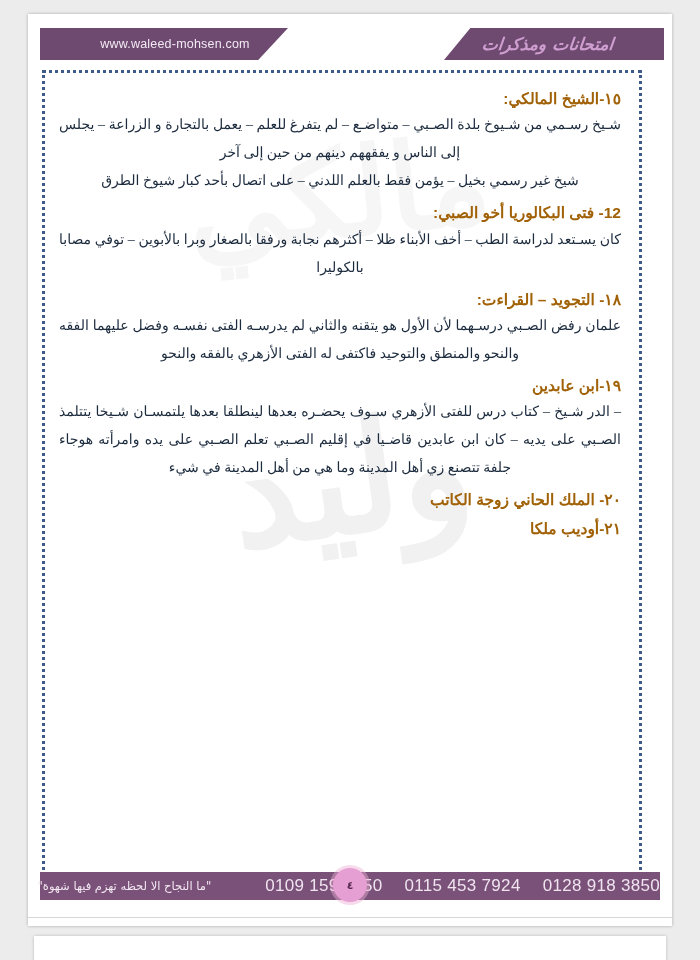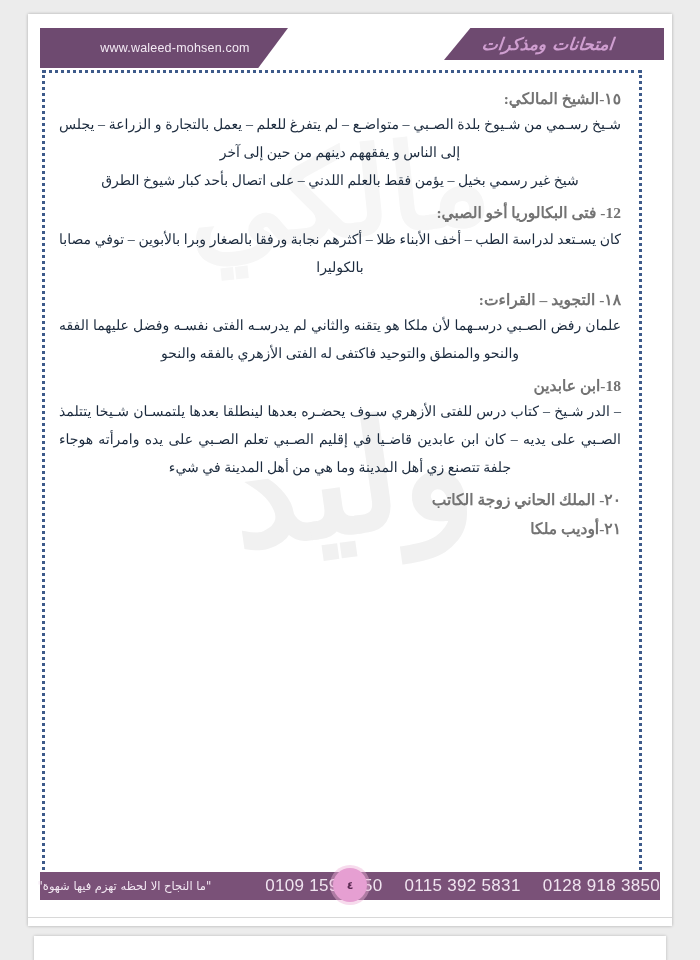--- a/index.html
+++ b/index.html
@@ -82,21 +82,21 @@
   
   .header {
     position: absolute;
     left: 0; top: 14px;
     width: 644px; height: 32px;
     z-index: 3;
   }
   .hdr-left-band {
     position: absolute;
     left: 12px; top: 0;
-    width: 248px; height: 40px;
+    width: 248px; height: 32px;
     background: #6e4a70;
     clip-path: polygon(0 0, 100% 0, 88% 100%, 0 100%);
     display: flex;
     align-items: center;
     justify-content: center;
     direction: ltr;
   }
   .hdr-site {
     color: #f3eaf4;
     font-size: 12.5px;
@@ -133,29 +133,29 @@
     width: 600px;
     height: 818px;
     border: 3px dotted #3d5a8a;
     padding: 8px 18px 8px 14px;
     z-index: 2;
     overflow: hidden;
   }
 
   
   .sec-title {
-    color: #737373;
+    color: #a16207;
     font-weight: 700;
     font-size: 15.5px;
     text-align: right;
     line-height: 1.5;
     margin-top: 6px;
     margin-bottom: 1px;
     direction: rtl;
-    font-family: Liberation Serif, serif;
+    font-family: Liberation Sans, sans-serif;
   }
   .sec-body {
     color: #1b2a3d;
     font-size: 14px;
     line-height: 2.0;
     text-align: justify;
     text-align-last: center;
     direction: rtl;
     font-family: Liberation Serif, serif;
   }
@@ -251,35 +251,35 @@
 
       <div class="sec-title">١٥-الشيخ المالكي:</div>
       <div class="sec-body jst">شـيخ رسـمي من شـيوخ بلدة الصـبي – متواضـع – لم يتفرغ للعلم – يعمل بالتجارة و الزراعة – يجلس إلى الناس و يفقههم دينهم من حين إلى آخر</div>
 
       <div class="sec-body">شيخ غير رسمي بخيل – يؤمن فقط بالعلم اللدني – على اتصال بأحد كبار شيوخ الطرق</div>
 
       <div class="sec-title">12- فتى البكالوريا أخو الصبي:</div>
       <div class="sec-body jst">كان يسـتعد لدراسة الطب – أخف الأبناء ظلا – أكثرهم نجابة ورفقا بالصغار وبرا بالأبوين – توفي مصابا بالكوليرا</div>
 
       <div class="sec-title">١٨- التجويد – القراءت:</div>
-      <div class="sec-body jst">علمان رفض الصـبي درسـهما لأن ملكا هو يتقنه والثاني لم يدرسـه الفتى نفسـه وفضل عليهما الفقه والنحو والمنطق والتوحيد فاكتفى له الفتى الأزهري بالفقه والنحو</div>
-
-      <div class="sec-title">18-ابن عابدين</div>
+      <div class="sec-body jst">علمان رفض الصـبي درسـهما لأن الأول هو يتقنه والثاني لم يدرسـه الفتى نفسـه وفضل عليهما الفقه والنحو والمنطق والتوحيد فاكتفى له الفتى الأزهري بالفقه والنحو</div>
+
+      <div class="sec-title">١٩-ابن عابدين</div>
       <div class="sec-body jst">– الدر شـيخ – كتاب درس للفتى الأزهري سـوف يحضـره بعدها لينطلقا بعدها يلتمسـان شـيخا يتتلمذ الصـبي على يديه – كان ابن عابدين قاضـيا في إقليم الصـبي تعلم الصـبي على يده وامرأته هوجاء جلفة تتصنع زي أهل المدينة وما هي من أهل المدينة في شيء</div>
 
       <div class="sec-title">٢٠- الملك الحاني زوجة الكاتب</div>
 
       <div class="sec-title">٢١-أوديب ملكا</div>
 
     </div>
 
     <div class="footer">
       <div class="footer-phones">
         <span class="phone">0109 159 8750</span>
-        <span class="phone">0115 392 5831</span>
+        <span class="phone">0115 453 7924</span>
         <span class="phone">0128 918 3850</span>
       </div>
       <div class="footer-spacer"></div>
       <div class="footer-quote">"ما النجاح الا لحظه تهزم فيها شهوة"</div>
       <div class="page-badge">٤</div>
     </div>
 
     <div class="sheet-bottom-line"></div>
   </div>
 

